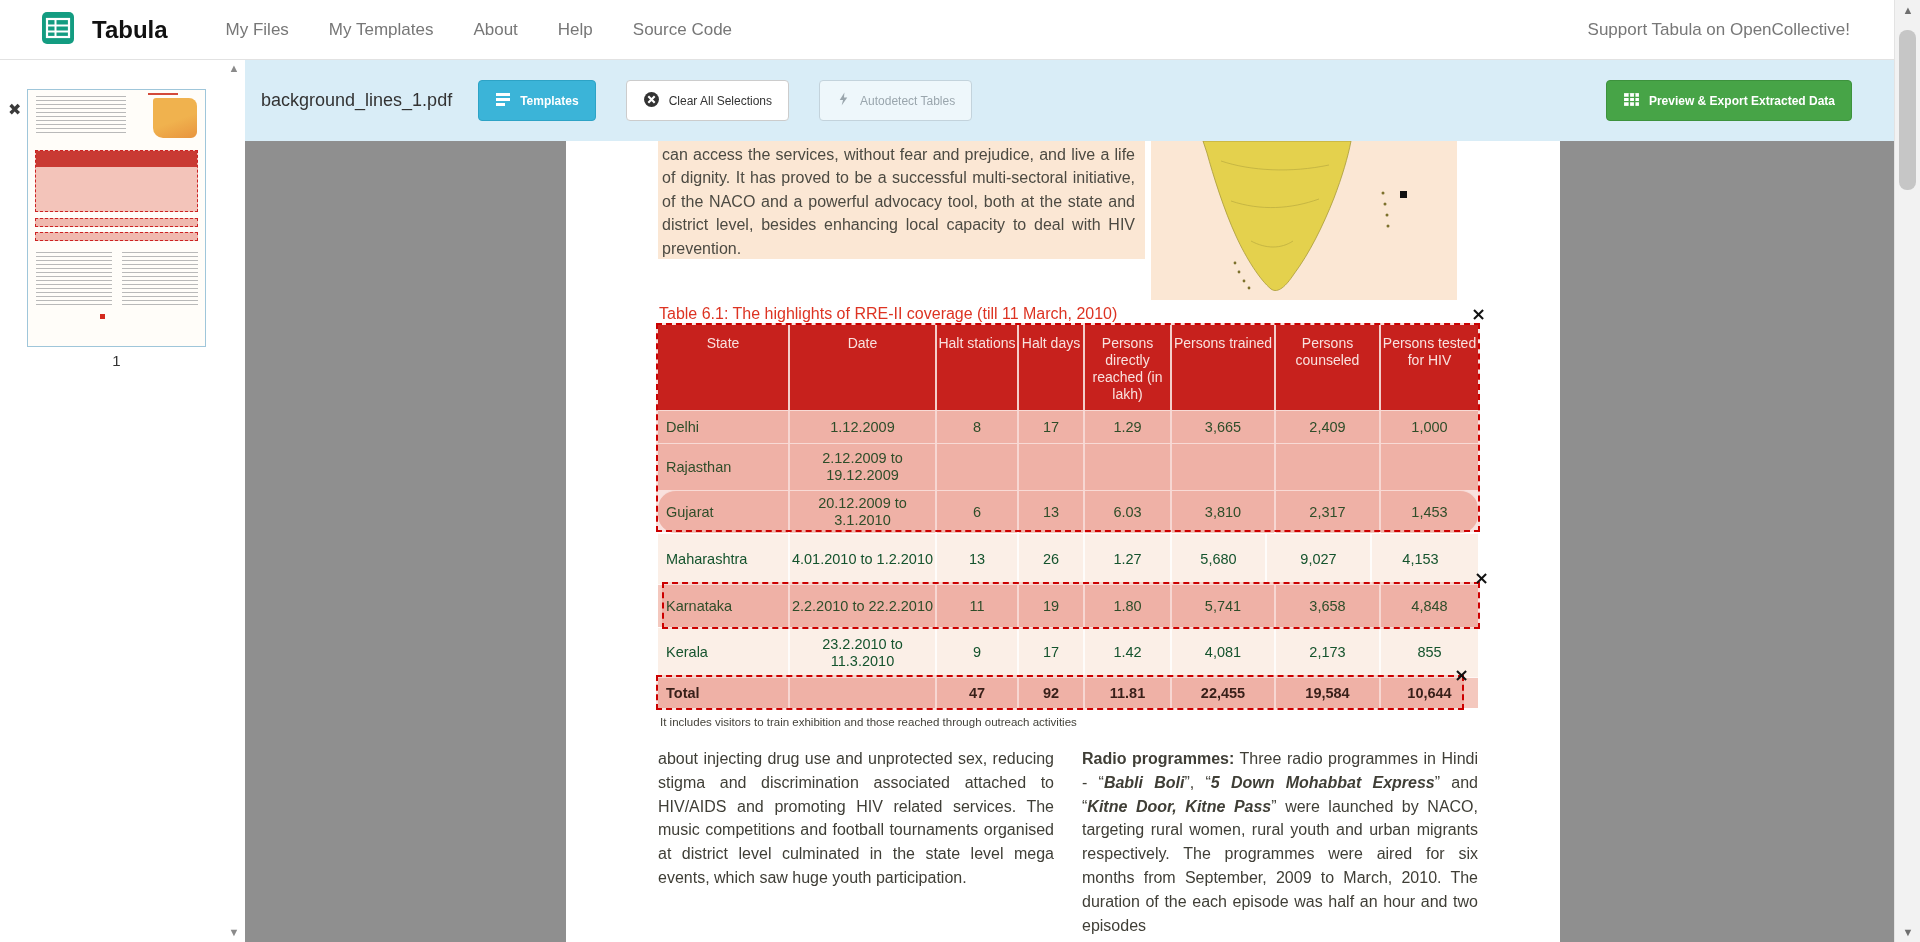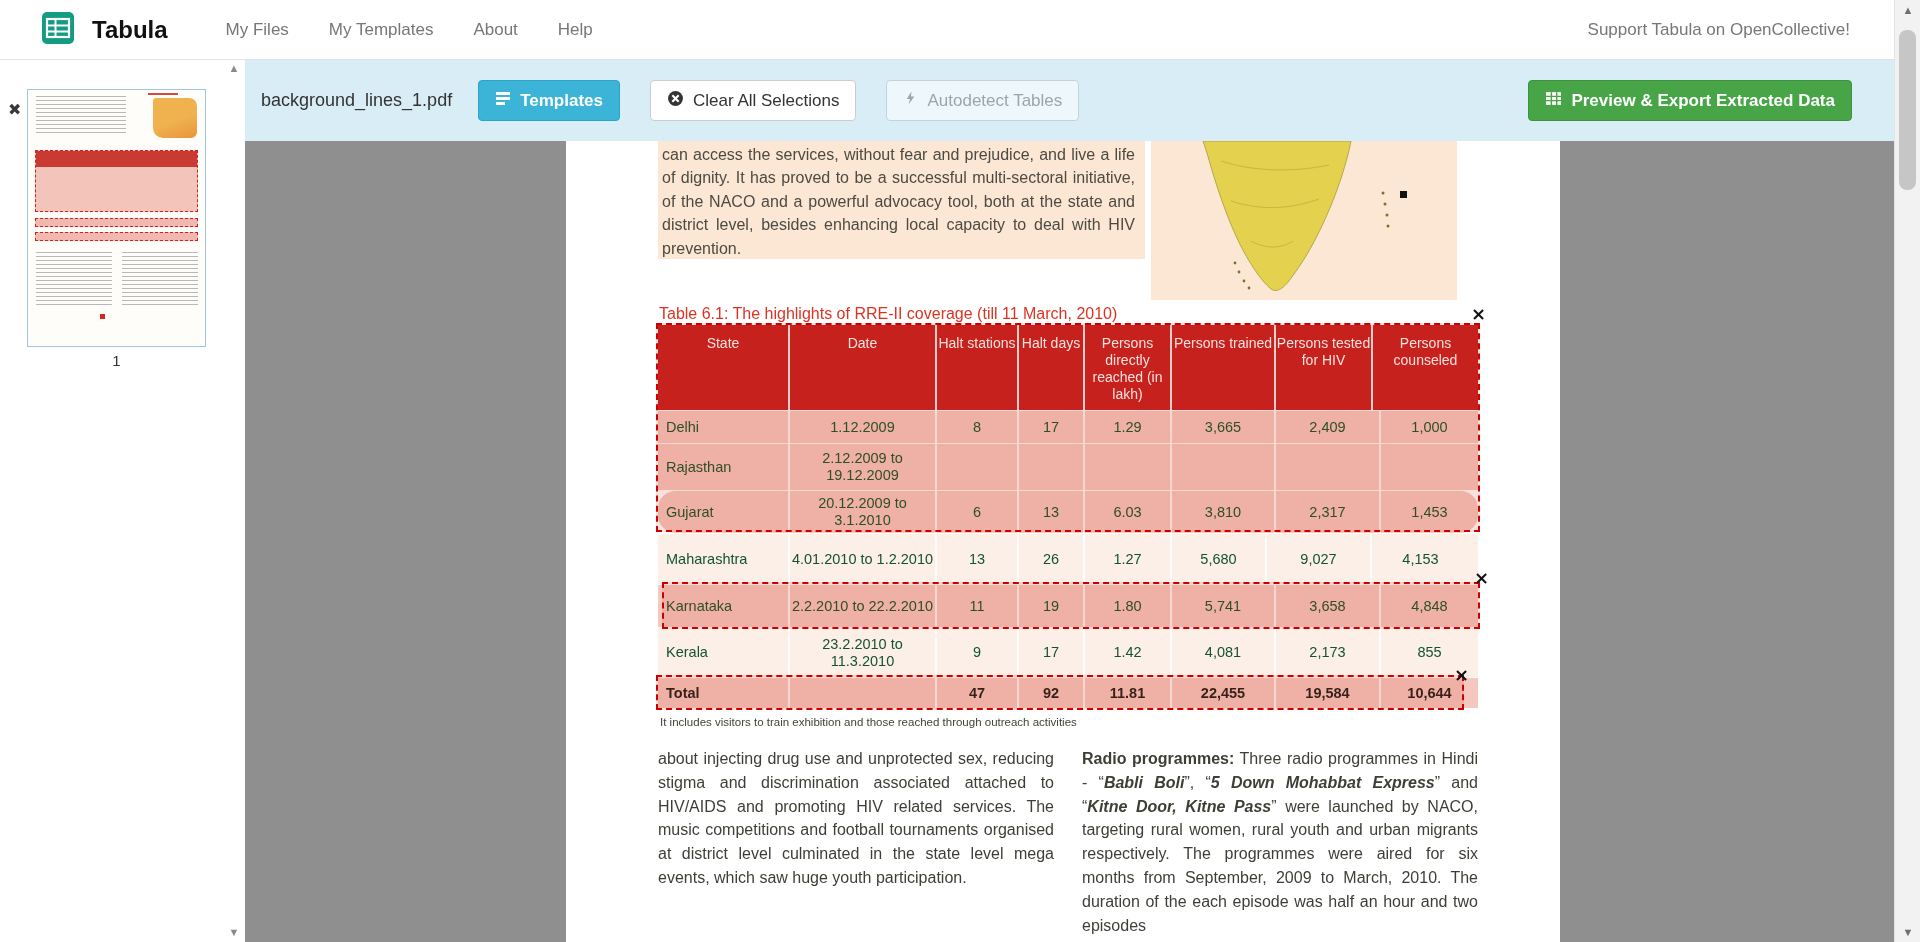--- a/index.html
+++ b/index.html
@@ -32,21 +32,21 @@
   .page-num { position:absolute; top:292px; left:27px; width:179px; text-align:center;
     font-size:15px; color:#333; }
   .side-scroll { position:absolute; top:0; right:2px; width:18px; height:100%; }
   .side-scroll .arr { position:absolute; left:0; width:18px; text-align:center; color:#8a8a8a;
     font-size:11px; cursor:pointer; }
 
   
   .toolbar { position:absolute; top:60px; left:245px; width:1649px; height:81px;
     background:var(--toolbar-bg,#d9edf7); display:flex; align-items:center; z-index:15; }
   .filename { margin-left:16px; font-size:18px; color:#333; white-space:nowrap; }
-  .btn { height:41px; border-radius:4px; font-size:17px; display:inline-flex; align-items:center;
+  .btn { height:41px; border-radius:4px; font-size:12px; display:inline-flex; align-items:center;
     gap:9px; padding:0 16px; border:1px solid transparent; cursor:pointer; white-space:nowrap; }
   .btn-templates { background:var(--accent-cyan,#3bb4d8); border-color:#2da3c6; color:#fff;
     margin-left:26px; font-weight:bold; }
   .btn-clear { background:#fff; border-color:#cccccc; color:#333; margin-left:30px; }
   .btn-autodetect { background:rgba(255,255,255,0.55); border-color:#c3d3dc; color:#9aa6ad;
     margin-left:30px; cursor:default; }
   .btn-export { background:var(--accent-green,#47a447); border-color:#3d923d; color:#fff;
     margin-left:auto; margin-right:42px; font-weight:bold; }
 
   
@@ -116,20 +116,21 @@
         <line x1="13.5" y1="7" x2="13.5" y2="25" stroke="#fff" stroke-width="2"></line>
       </svg>
     </span>
     <span class="brand-name">Tabula</span>
   </div>
   <div class="nav-menu">
     <span class="nav-item">My Files</span>
     <span class="nav-item">My Templates</span>
     <span class="nav-item">About</span>
     <span class="nav-item">Help</span>
+    <span class="nav-item">Source Code</span>
   </div>
   <span class="nav-support">Support Tabula on OpenCollective!</span>
 </div>
 
 <div class="sidebar">
   <span class="sidebar-close">✖</span>
   <div class="thumb">
     <div class="th-lines" style="left:8px; top:6px; width:90px; height:40px;"></div>
     <div class="th-redline" style="left:120px; top:3px; width:30px;"></div>
     <div class="th-map"></div>
@@ -218,22 +219,22 @@
     <div class="table-title">Table 6.1: The highlights of RRE-II coverage (till 11 March, 2010)</div>
 
     <div class="pdf-table" id="pdfTable">
         <div class="t-header">
           <div class="t-hcell" style="width: 132px;">State</div>
           <div class="t-hcell" style="width: 147px;">Date</div>
           <div class="t-hcell" style="width: 82px;">Halt stations</div>
           <div class="t-hcell" style="width: 66px;">Halt days</div>
           <div class="t-hcell" style="width: 87px;">Persons directly reached (in lakh)</div>
           <div class="t-hcell" style="width: 104px;">Persons trained</div>
+          <div class="t-hcell" style="width: 105px;">Persons counseled</div>
           <div class="t-hcell" style="width: 97px;">Persons tested for HIV</div>
-          <div class="t-hcell" style="width: 105px;">Persons counseled</div>
         </div>
         <div class="t-row row-pink" style="height: 33px;">
           <div class="t-cell c0" style="width: 132px;">Delhi</div>
           <div class="t-cell c1" style="width: 147px;">1.12.2009</div>
           <div class="t-cell c2" style="width: 82px;">8</div>
           <div class="t-cell c3" style="width: 66px;">17</div>
           <div class="t-cell c4" style="width: 87px;">1.29</div>
           <div class="t-cell c5" style="width: 104px;">3,665</div>
           <div class="t-cell c6" style="width: 105px;">2,409</div>
           <div class="t-cell c7" style="width: 97px;">1,000</div>

